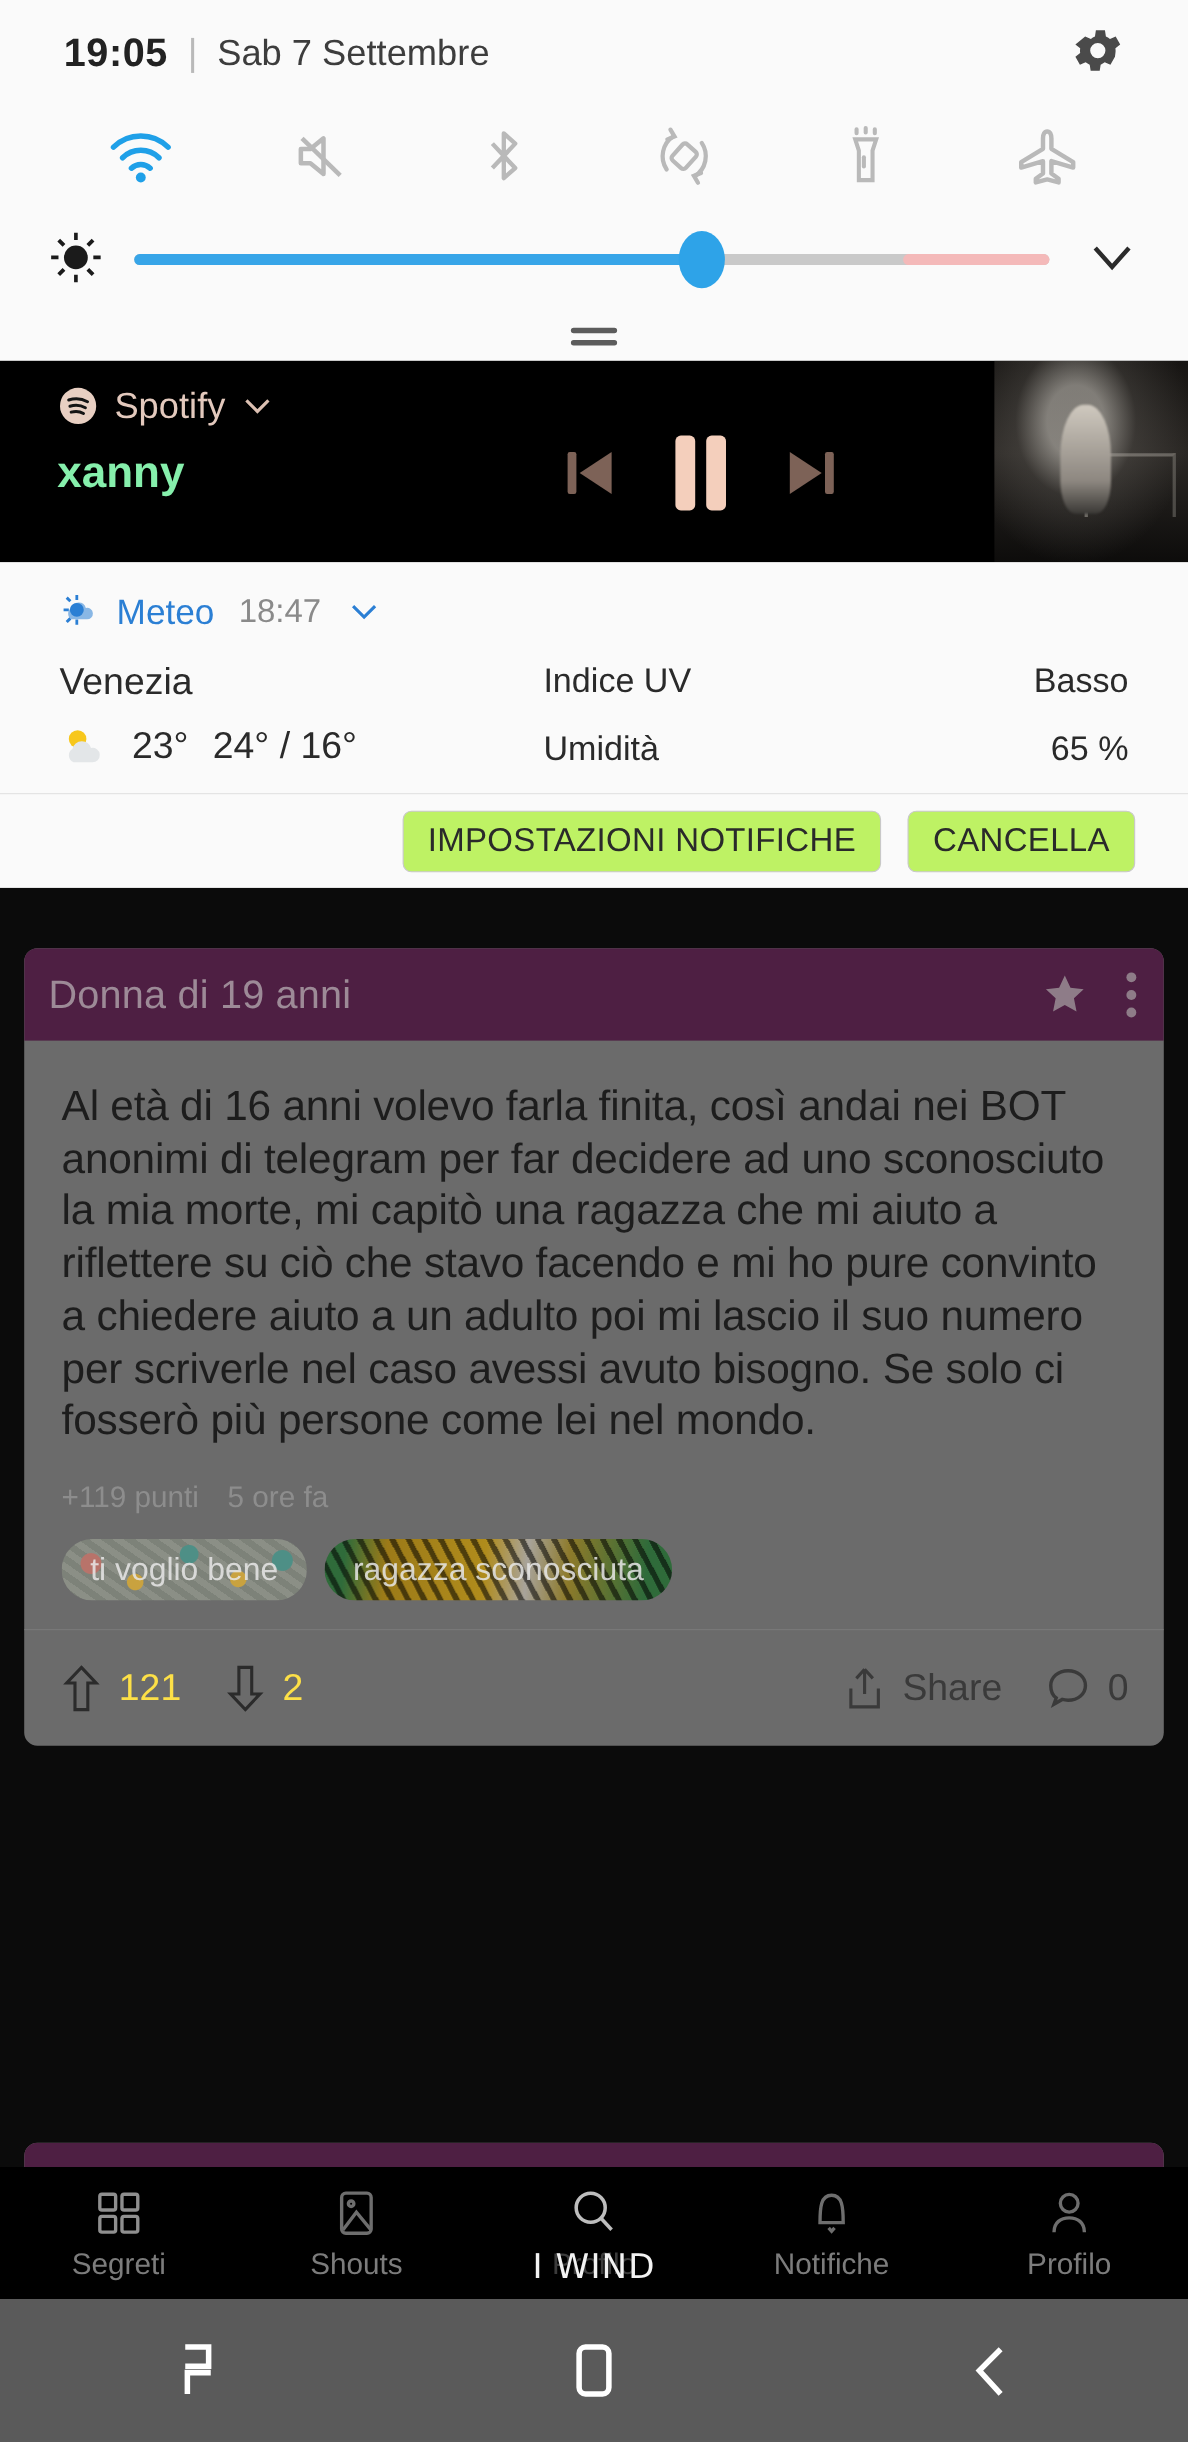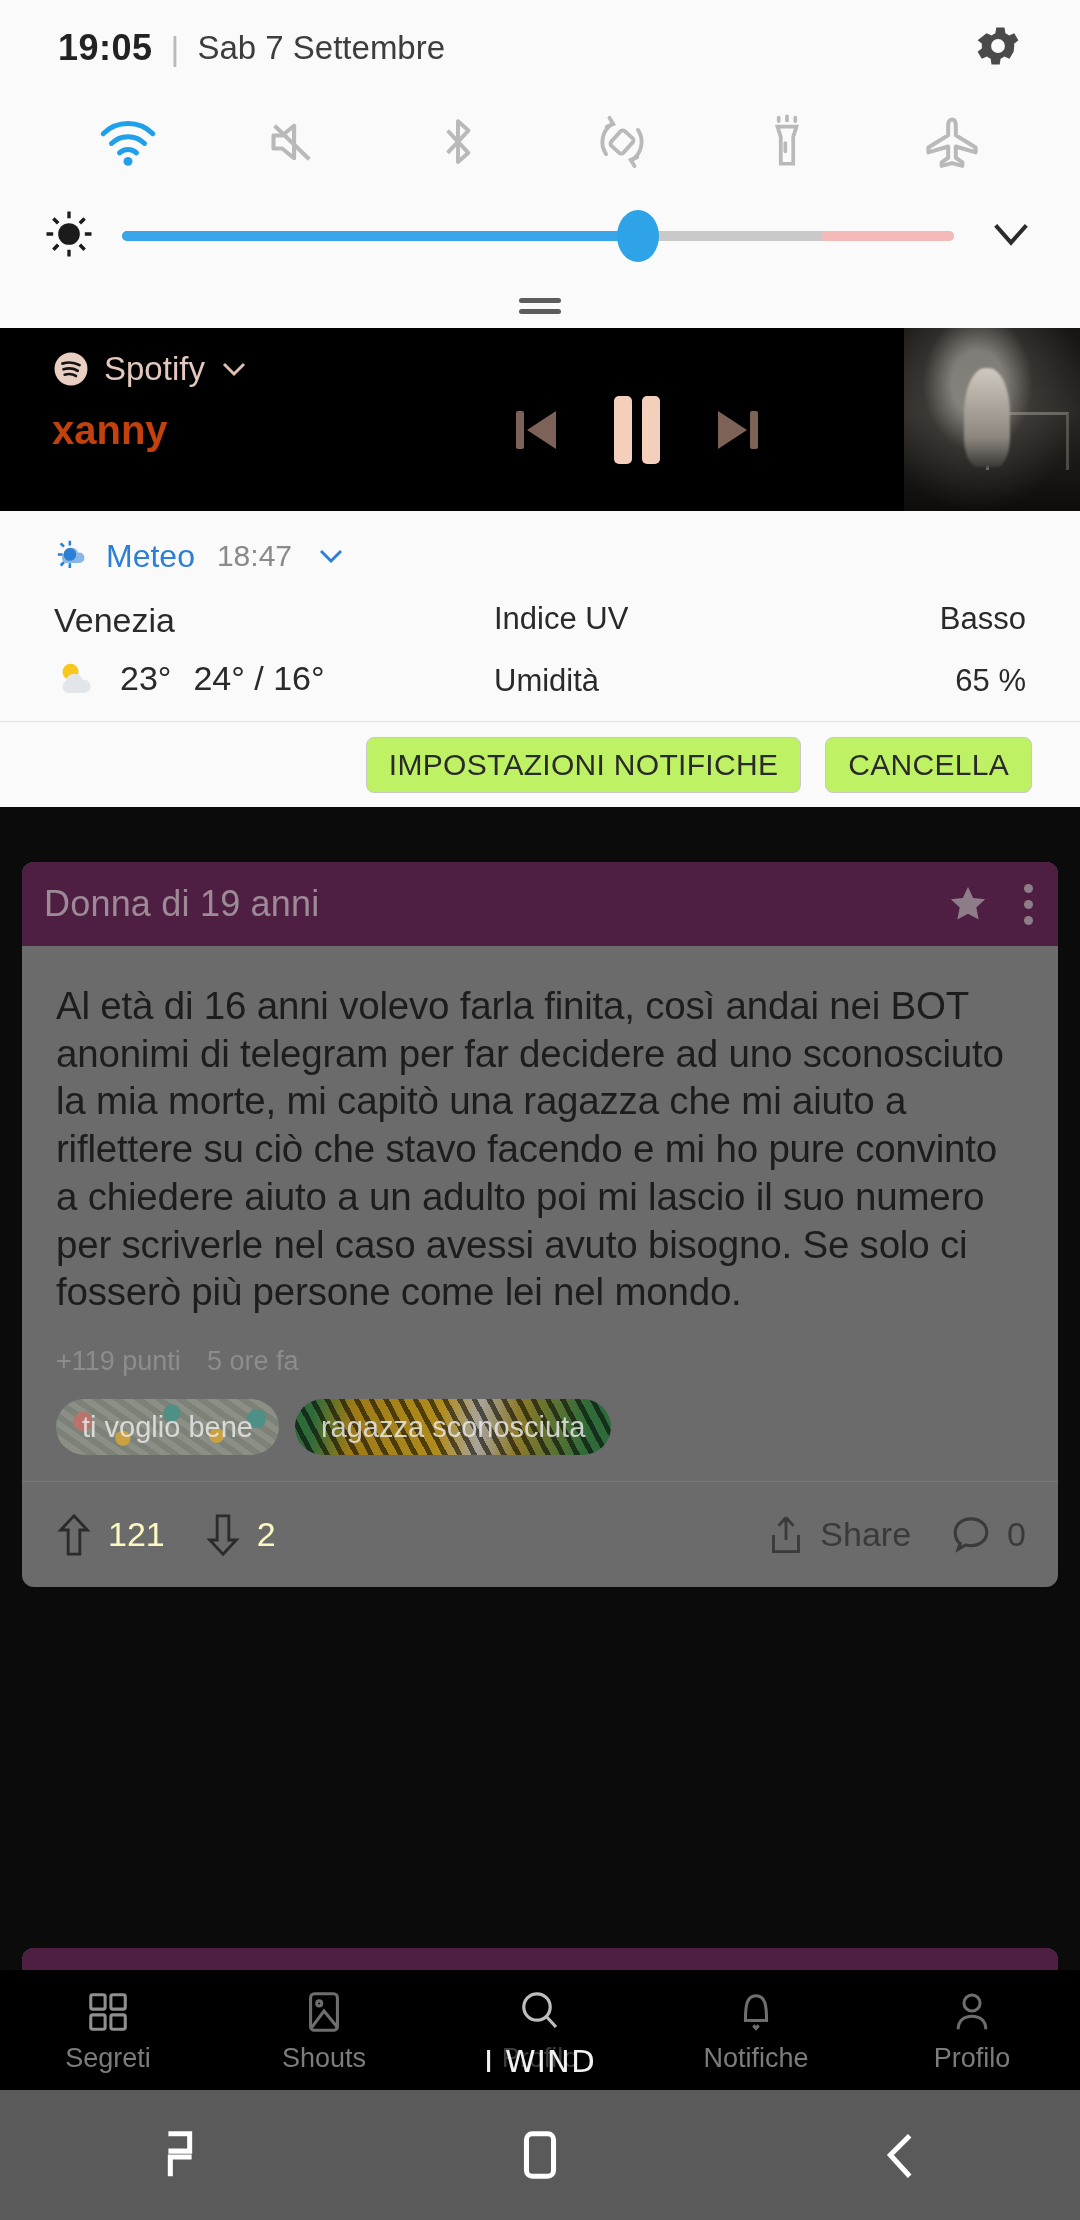--- a/index.html
+++ b/index.html
@@ -59,21 +59,21 @@
      repeating-linear-gradient(35deg,#8b8f86 0 6px,#7d8279 6px 12px);
   }
   .tag-b{ background:
      repeating-linear-gradient(62deg, rgba(0,0,0,.55) 0 5px, rgba(0,0,0,0) 5px 13px),
      linear-gradient(95deg,#2f6b3a 0 6%, #9c7a18 18%, #b08c1c 46%, #a8a39a 58%, #8d7a2a 70%, #2f6b3a 92%);
   }
   .post-actions{
     margin-top:16px; height:106px; border-top:1px solid #7a7a7a;
     display:flex; align-items:center; padding:0 32px;
   }
-  .act{ display:flex; align-items:center; gap:14px; color:#fef9c3; font-size:34px;}
+  .act{ display:flex; align-items:center; gap:14px; color:#fde047; font-size:34px;}
   .act.right{ color:#3a3a3a; }
   .spacer{ flex:1; }
   .act + .act{ margin-left:38px; }
 
   
   #bottom-nav{
     position:absolute; left:0; bottom:130px; width:1080px; height:120px;
     background:#000; display:flex; align-items:center;
   }
   .nav-item{
@@ -140,21 +140,21 @@
   
   #media-notif{
     background:#000; height:183px; position:relative; overflow:hidden;
   }
   .media-app{
     display:flex; align-items:center; gap:14px; padding:22px 0 0 52px;
   }
   .media-app-name{ color:#e3c9bd; font-size:33px; }
   .media-row{ display:flex; align-items:center; padding:0 0 0 52px; margin-top:4px;}
   .media-titles{ width:430px; }
-  .media-title{ color:#c2410c; font-size:40px; font-weight:600; }
+  .media-title{ color:#86efac; font-size:40px; font-weight:600; }
   .media-artist{ color:#dcc0b2; font-size:34px; margin-top:8px; }
   .media-controls{ display:flex; align-items:center; gap:44px; margin-left:26px;}
   .album-art{
     position:absolute; right:0; top:0; width:176px; height:183px;
     background:
       radial-gradient(ellipse at 42% 30%, rgba(210,206,198,.55) 0 18%, rgba(120,116,110,.25) 38%, rgba(0,0,0,0) 72%),
       linear-gradient(180deg,#161412 0%, #2a2724 46%, #0d0c0b 100%);
   }
   .album-art:after{
     content:""; position:absolute; left:34%; top:22%; width:26%; height:54%;

